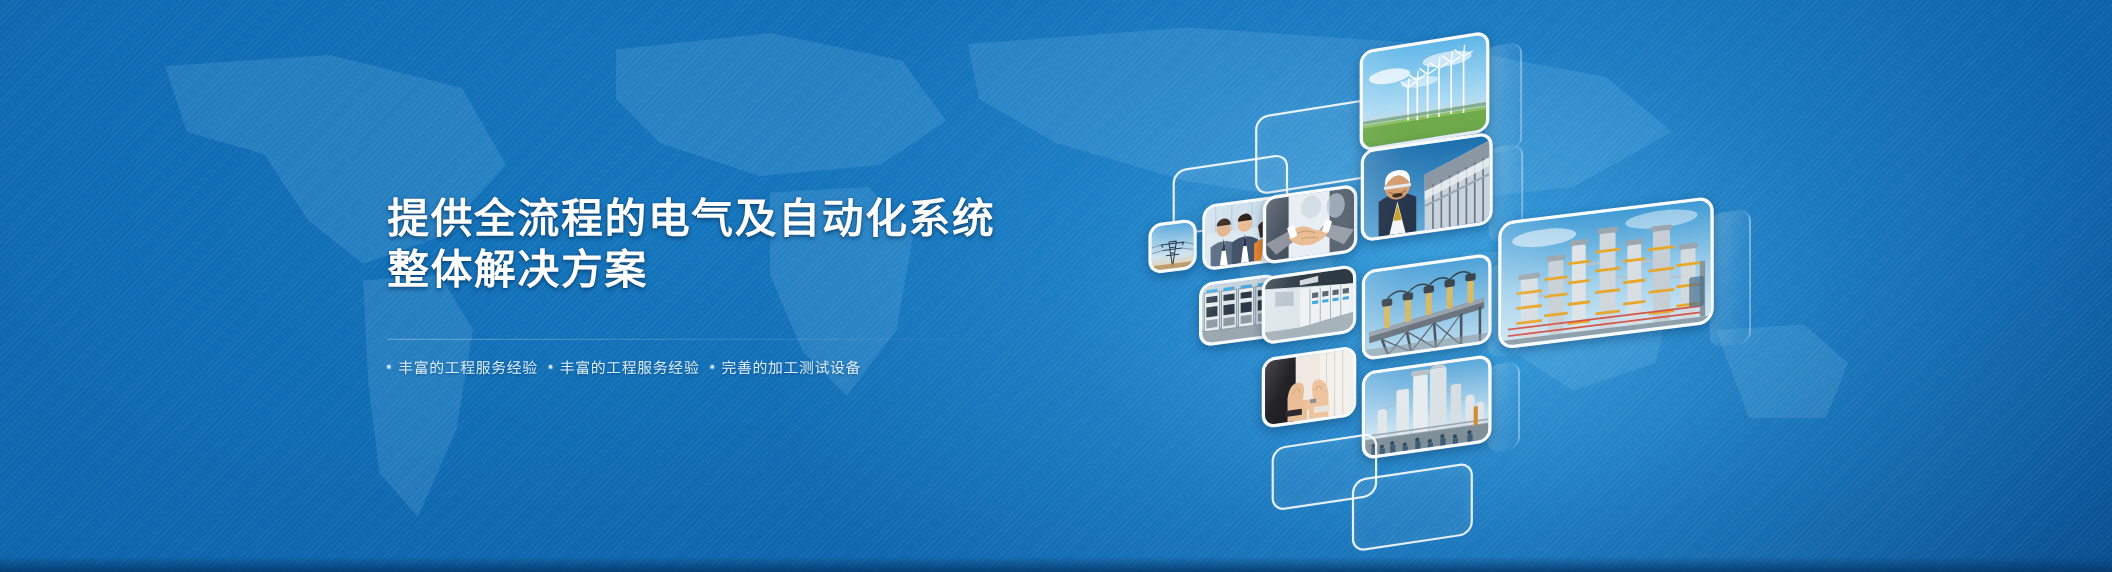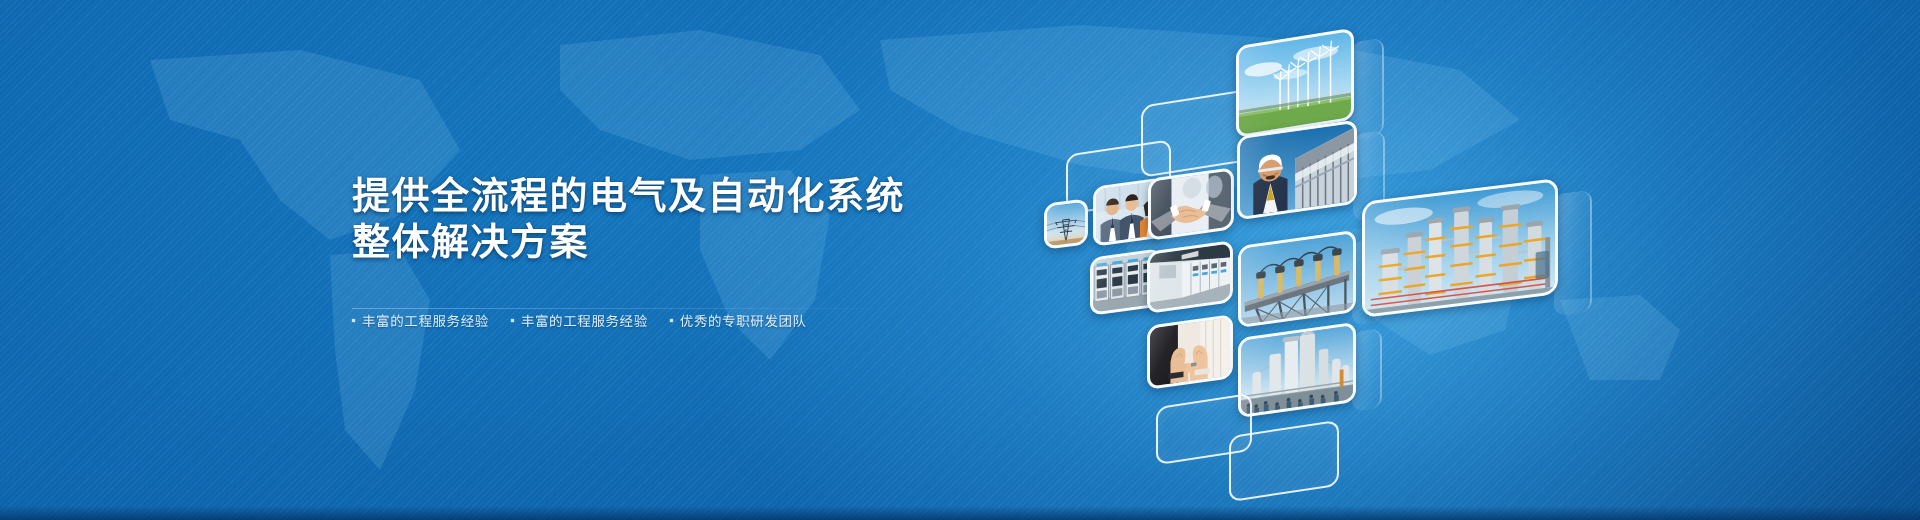--- a/index.html
+++ b/index.html
@@ -7,21 +7,20 @@
   body{
     width:1920px;height:520px;overflow:hidden;
     font-family:"DejaVu Sans","Liberation Sans",sans-serif;
     background:#0a5fa8;
   }
 
   
   .banner{
     position:relative;width:1920px;height:520px;overflow:hidden;
     background:#a21caf;
-    font-family:Liberation Mono, monospace;
   }
 
   
   .bg-glow{
     position:absolute;inset:0;
     background:
       radial-gradient(1100px 760px at 69% 52%, rgba(70,175,234,.82) 0%, rgba(45,150,219,.45) 32%, rgba(20,110,185,.14) 58%, rgba(10,95,170,0) 76%),
       radial-gradient(1500px 900px at 33% 40%, rgba(25,128,198,.55) 0%, rgba(14,100,174,.25) 45%, rgba(8,80,150,0) 75%),
       linear-gradient(160deg,#0f6cb4 0%, #0e69b1 38%, #0b5ea4 70%, #094f90 100%);
   }
@@ -58,21 +57,21 @@
     font-size:38px;line-height:46px;font-weight:700;letter-spacing:1.5px;
     text-shadow:0 2px 4px rgba(3,44,84,.65), 0 0 1px rgba(3,44,84,.9);
     white-space:nowrap;
   }
   .headline .ln{display:block;}
   .rule{
     margin-top:40px;width:560px;height:1px;
     background:linear-gradient(to right, rgba(255,255,255,.30), rgba(255,255,255,.05) 85%, rgba(255,255,255,0));
   }
   .bullets{
-    margin-top:1px;display:flex;align-items:flex-end;gap:22px;
+    margin-top:14px;display:flex;align-items:flex-end;gap:10px;
     white-space:nowrap;
   }
   .bullet{
     display:flex;align-items:center;gap:7px;
     color:#dbeefc;font-size:13.5px;letter-spacing:.6px;
     text-shadow:0 1px 2px rgba(3,44,84,.5);
   }
   .bullet .dot{
     width:3px;height:3px;background:#cfe6f8;display:inline-block;
     box-shadow:0 0 2px rgba(255,255,255,.6);
@@ -617,19 +616,19 @@
       <span class="bullet">
         <i class="dot"></i>
         <span>丰富的工程服务经验</span>
       </span>
       <span class="bullet">
         <i class="dot"></i>
         <span>丰富的工程服务经验</span>
       </span>
       <span class="bullet">
         <i class="dot"></i>
-        <span>优秀的专职研发团队</span>
+        <span>完善的加工测试设备</span>
       </span>
     </div>
   </div>
 
   <div class="bg-bottom"></div>
 </div>
 
 </body></html>

